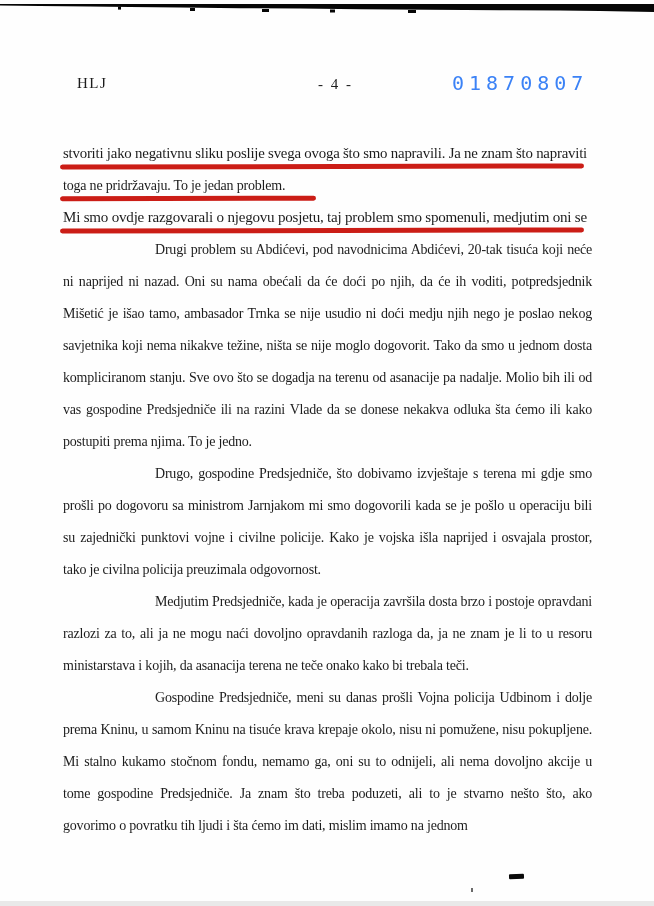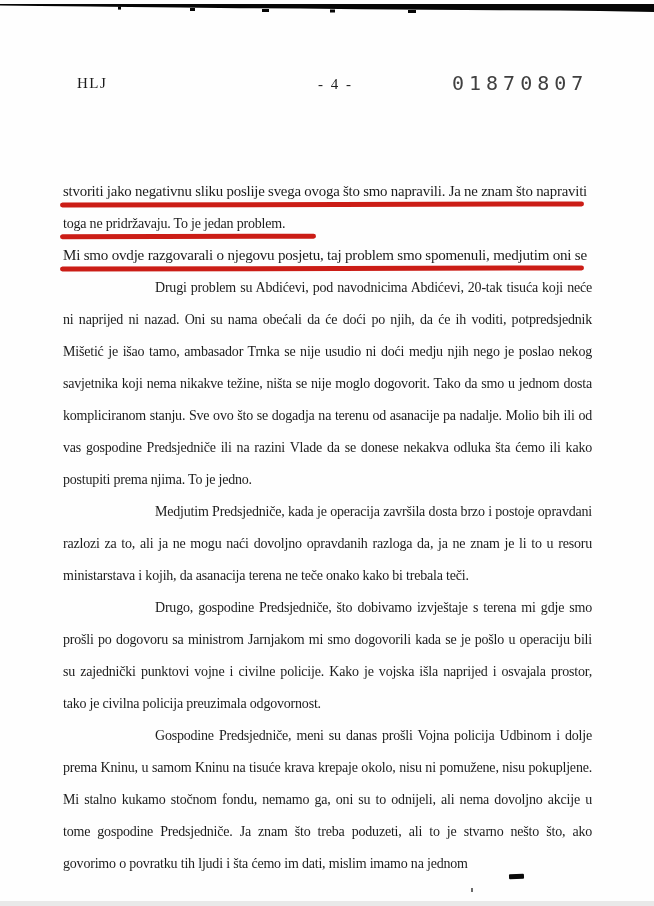--- a/index.html
+++ b/index.html
@@ -22,27 +22,27 @@
     position: absolute; left: 77px; top: 75px;
     font-size: 15px; font-weight: normal; letter-spacing: 1.5px;
   }
   .hdr-pagenum {
     position: absolute; left: 318px; top: 76px;
     font-size: 15px; letter-spacing: 2px;
   }
   .hdr-stamp {
     position: absolute; left: 452px; top: 71px;
     font-family: "DejaVu Sans Mono", monospace;
-    font-size: 20px; letter-spacing: 5px; color: #404040;
+    font-size: 20px; letter-spacing: 5px; color: #3b82f6;
   }
 
   
   .page-body {
     position: absolute; left: 63px; top: 138px; width: 529px;
-    font-size: 14px; line-height: 32px; letter-spacing: -0.2px; margin-top: 38px;
+    font-size: 14px; line-height: 32px; letter-spacing: -0.2px;
   }
 
   
   .hl-line { position: relative; height: 32px; white-space: nowrap; }
   .hl-line-text { display: inline-block; white-space: nowrap; transform-origin: left center; }
   .redline {
     position: absolute; left: -3px; top: 26px; height: 5px;
     background: var(--hl, #cb1d16); border-radius: 3px;
     transform: rotate(-0.12deg);
   }
@@ -99,22 +99,22 @@
         <span class="hl-line-text">toga ne pridržavaju. To je jedan problem.</span>
         <div class="redline w-part"></div>
       </div>
       <div class="hl-line">
         <span class="hl-line-text fit-line" style="transform: scaleX(1.0757);">Mi smo ovdje razgovarali o njegovu posjetu, taj problem smo spomenuli, medjutim oni se</span>
         <div class="redline w-full"></div>
       </div>
     </div>
 
     <p class="para">Drugi problem su Abdićevi, pod navodnicima Abdićevi, 20-tak tisuća koji neće ni naprijed ni nazad. Oni su nama obećali da će doći po njih, da će ih voditi, potpredsjednik Mišetić je išao tamo, ambasador Trnka se nije usudio ni doći medju njih nego je poslao nekog savjetnika koji nema nikakve težine, ništa se nije moglo dogovorit. Tako da smo u jednom dosta kompliciranom stanju. Sve ovo što se dogadja na terenu od asanacije pa nadalje. Molio bih ili od vas gospodine Predsjedniče ili na razini Vlade da se donese nekakva odluka šta ćemo ili kako postupiti prema njima. To je jedno.</p>
+    <p class="para">Drugo, gospodine Predsjedniče, što dobivamo izvještaje s terena mi gdje smo prošli po dogovoru sa ministrom Jarnjakom mi smo dogovorili kada se je pošlo u operaciju bili su zajednički punktovi vojne i civilne policije. Kako je vojska išla naprijed i osvajala prostor, tako je civilna policija preuzimala odgovornost.</p>
     <p class="para">Medjutim Predsjedniče, kada je operacija završila dosta brzo i postoje opravdani razlozi za to, ali ja ne mogu naći dovoljno opravdanih razloga da, ja ne znam je li to u resoru ministarstava i kojih, da asanacija terena ne teče onako kako bi trebala teči.</p>
-    <p class="para">Drugo, gospodine Predsjedniče, što dobivamo izvještaje s terena mi gdje smo prošli po dogovoru sa ministrom Jarnjakom mi smo dogovorili kada se je pošlo u operaciju bili su zajednički punktovi vojne i civilne policije. Kako je vojska išla naprijed i osvajala prostor, tako je civilna policija preuzimala odgovornost.</p>
     <p class="para">Gospodine Predsjedniče, meni su danas prošli Vojna policija Udbinom i dolje prema Kninu, u samom Kninu na tisuće krava krepaje okolo, nisu ni pomužene, nisu pokupljene. Mi stalno kukamo stočnom fondu, nemamo ga, oni su to odnijeli, ali nema dovoljno akcije u tome gospodine Predsjedniče. Ja znam što treba poduzeti, ali to je stvarno nešto što, ako govorimo o povratku tih ljudi i šta ćemo im dati, mislim imamo na jednom</p>
 
   </div>
 
   <div class="mark-dash"></div>
   <div class="mark-speck"></div>
   <div class="bottom-strip"></div>
 
 </div>
 

